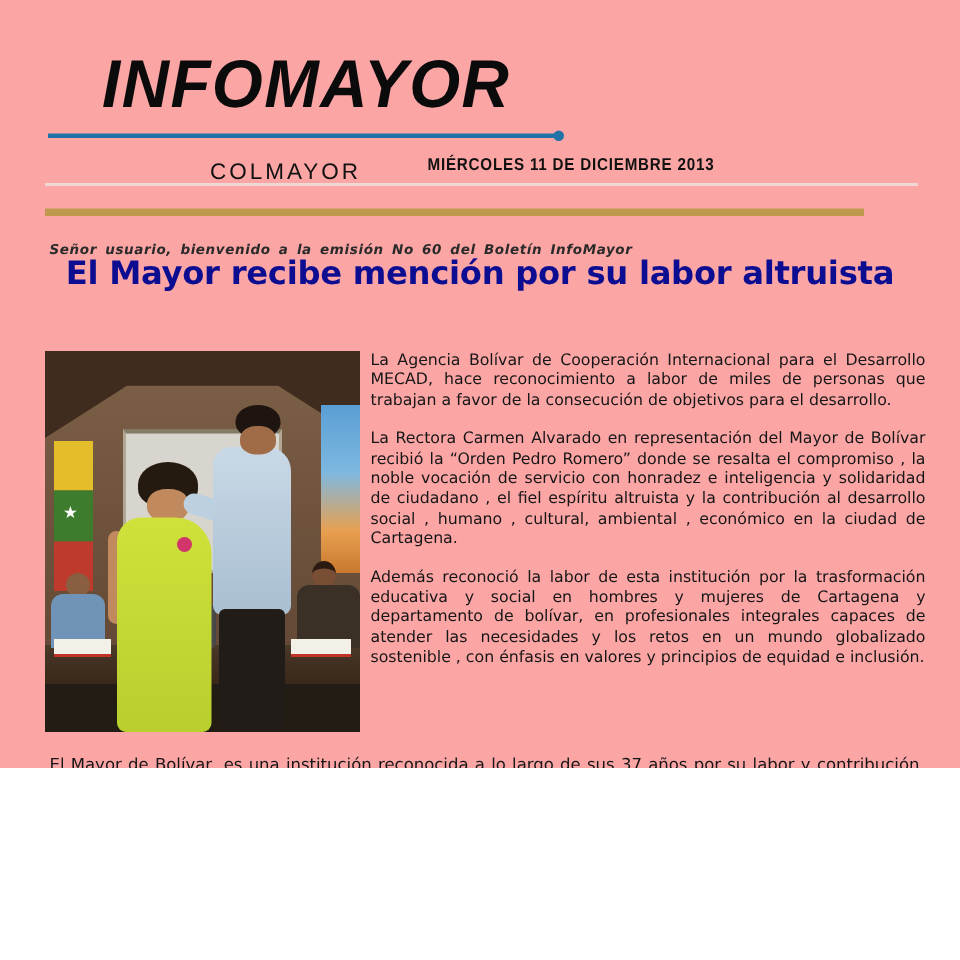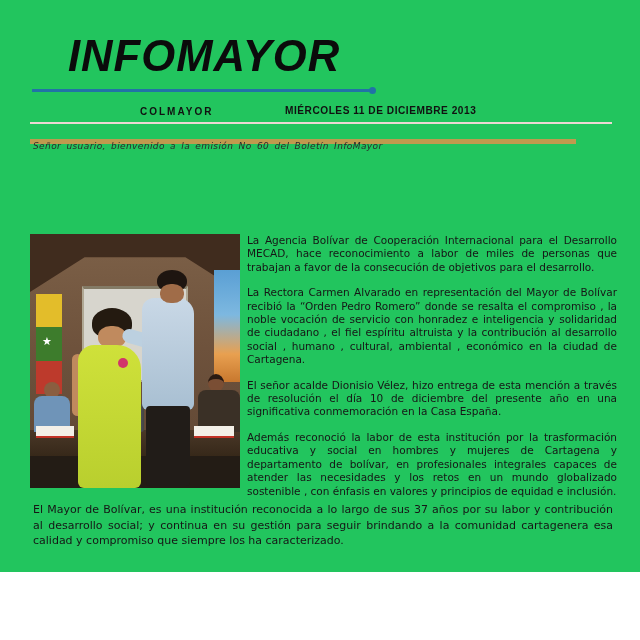--- a/index.html
+++ b/index.html
@@ -1,25 +1,25 @@
 <!DOCTYPE html>
 <html><head>
 <meta charset="utf-8">
 <style>
   html,body{margin:0;padding:0;background:#ffffff;}
-  .page{position:relative;width:640px;height:572px;background:#22c55e;overflow:hidden;
+  .page{position:relative;width:640px;height:512px;background:#fca5a5;overflow:hidden;
         font-family:"DejaVu Sans",sans-serif;}
 
   
   .masthead-title{position:absolute;left:68px;top:30px;margin:0;
     font-family:"Liberation Sans",sans-serif;font-style:italic;font-weight:bold;
     font-size:45px;letter-spacing:1px;color:#0b0b0b;transform:scaleX(.97);transform-origin:left;}
   .masthead-rule{position:absolute;left:32px;top:89px;width:340px;height:3px;background:#2173a6;}
   .rule-end-dot{position:absolute;left:369px;top:87px;width:7px;height:7px;border-radius:50%;background:#2173a6;}
-  .brand-label{position:absolute;left:140px;top:106px;font-size:10px;font-weight:bold;
+  .brand-label{position:absolute;left:140px;top:106px;font-size:15px;font-weight:normal;
     letter-spacing:2px;color:#111;font-family:"Liberation Sans",sans-serif;}
   .issue-date{position:absolute;left:285px;top:104px;font-size:11.5px;font-weight:bold;
     letter-spacing:.6px;color:#111;font-family:"Liberation Sans",sans-serif;
     display:inline-block;transform:scaleX(.88);transform-origin:left;}
   .faint-divider{position:absolute;left:30px;top:122px;width:582px;height:2px;background:#eed7d4;}
 
   
   .logo{position:absolute;left:482px;top:24px;width:150px;height:100px;}
   .logo-ring{position:absolute;left:10px;top:4px;width:112px;height:68px;
     border:7px solid #2f9e3f;border-right-color:transparent;border-radius:50%;
@@ -31,22 +31,22 @@
   .shield-grid{position:absolute;left:3px;top:3px;right:3px;bottom:6px;display:grid;
     grid-template-columns:1fr 1fr;grid-template-rows:1fr 1fr;gap:1px;}
   .q1{background:#c22a2a;} .q2{background:#2e8b2e;} .q3{background:#f2d824;} .q4{background:#c22a2a;}
   .logo-text1{position:absolute;left:0;top:70px;width:150px;text-align:center;
     font-family:"Liberation Serif",serif;font-weight:bold;font-size:8.5px;color:#1c5a20;}
   .logo-text2{position:absolute;left:0;top:81px;width:150px;text-align:center;
     font-family:"Liberation Serif",serif;font-weight:bold;font-size:9.5px;color:#1c5a20;}
 
   
   .gold-divider-bar{position:absolute;left:30px;top:139px;width:546px;height:5px;background:#bf9a4e;}
-  .greeting-line{position:absolute;left:33px;top:141px;font-size:9px;font-style:italic;
-    font-weight:normal;letter-spacing:.4px;color:#2a2a2a;word-spacing:2px;}
+  .greeting-line{position:absolute;left:33px;top:162px;font-size:9px;font-style:italic;
+    font-weight:bold;letter-spacing:.4px;color:#2a2a2a;word-spacing:2px;}
   .article-headline{position:absolute;left:0;top:170px;width:640px;margin:0;text-align:center;
     font-size:21.5px;font-weight:bold;letter-spacing:-.2px;color:#0d0d92;}
 
   
   .photo{position:absolute;left:30px;top:234px;width:210px;height:254px;overflow:hidden;background:#6e523c;}
   .ph-wall{position:absolute;inset:0;background:linear-gradient(180deg,#7d6148 0%,#6e523c 45%,#5d4533 100%);}
   .ph-arch{position:absolute;left:0;top:0;width:210px;height:58px;background:#402c1e;
     clip-path:polygon(0 0,100% 0,100% 100%,74% 40%,26% 40%,0 100%);}
   .ph-screen{position:absolute;left:52px;top:52px;width:106px;height:96px;background:#d7d5cd;
     border:2px solid #b0a894;border-top:3px solid #847b66;box-sizing:border-box;}
@@ -102,20 +102,21 @@
   <h1 class="masthead-title">INFOMAYOR</h1>
   <div class="masthead-rule"></div>
   <div class="rule-end-dot"></div>
   <div class="brand-label">COLMAYOR</div>
   <div class="issue-date">MIÉRCOLES 11 DE DICIEMBRE 2013</div>
   <div class="faint-divider"></div>
 
 
   <div class="gold-divider-bar"></div>
   <div class="greeting-line">Señor usuario,  bienvenido a la emisión No 60 del Boletín InfoMayor</div>
+  <h2 class="article-headline">El Mayor recibe mención por su labor altruista</h2>
 
   <div class="photo">
     <div class="ph-wall"></div>
     <div class="ph-arch"></div>
     <div class="ph-screen"></div>
     <div class="ph-flag">
       <div class="f-y"></div>
       <div class="f-g"></div>
       <div class="f-r"></div>
       <div class="f-star">★</div>
@@ -138,21 +139,20 @@
     <div class="ph-man-arm"></div>
     <div class="ph-man-shirt"></div>
     <div class="ph-man-hair"></div>
     <div class="ph-man-face"></div>
     <div class="ph-man-pants"></div>
   </div>
 
   <div class="body-col">
     <p>La Agencia Bolívar  de Cooperación Internacional para el Desarrollo MECAD, hace reconocimiento  a labor de miles de personas  que trabajan a favor de la consecución de objetivos para el  desarrollo.</p>
     <p>La Rectora Carmen Alvarado en representación del Mayor de Bolívar recibió la “Orden Pedro Romero”  donde se resalta  el compromiso , la noble vocación de servicio con honradez e inteligencia  y solidaridad de ciudadano , el fiel espíritu altruista y la  contribución al desarrollo social , humano , cultural, ambiental , económico  en la ciudad de Cartagena.</p>
-    <p>El señor acalde Dionisio Vélez,  hizo entrega  de esta mención a través de resolución el día 10 de diciembre del presente año en una significativa  conmemoración en la Casa España.</p>
     <p>Además  reconoció  la labor de esta institución  por la trasformación educativa  y social en  hombres  y mujeres de Cartagena  y departamento de bolívar,   en profesionales integrales  capaces de atender las necesidades y los retos  en un mundo globalizado  sostenible , con énfasis en valores  y principios de  equidad e inclusión.</p>
   </div>
 
   <p class="closing-paragraph">El Mayor de Bolívar, es una institución reconocida a lo largo de sus 37 años por su labor y contribución al desarrollo social; y continua en su gestión para seguir brindando a la comunidad cartagenera esa calidad y compromiso que siempre los ha caracterizado.</p>
 
   <div class="section-divider"></div>
   <h2 class="next-article-headline">El Mayor tuvo lugar en “Los Mejores en Educación 2013”</h2>
   <div class="footer-accent-bar"></div>
 
 </div>

